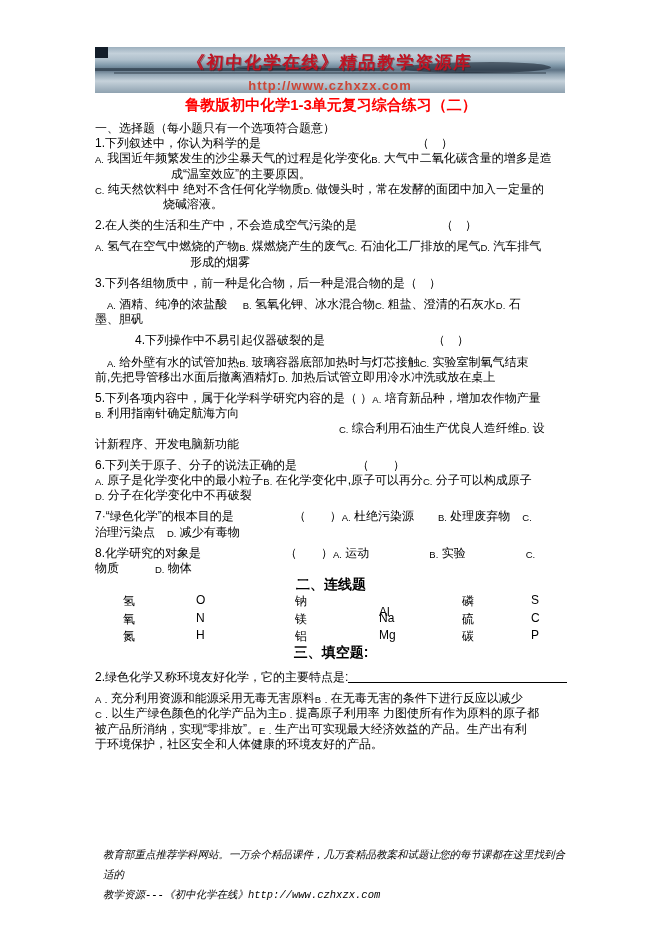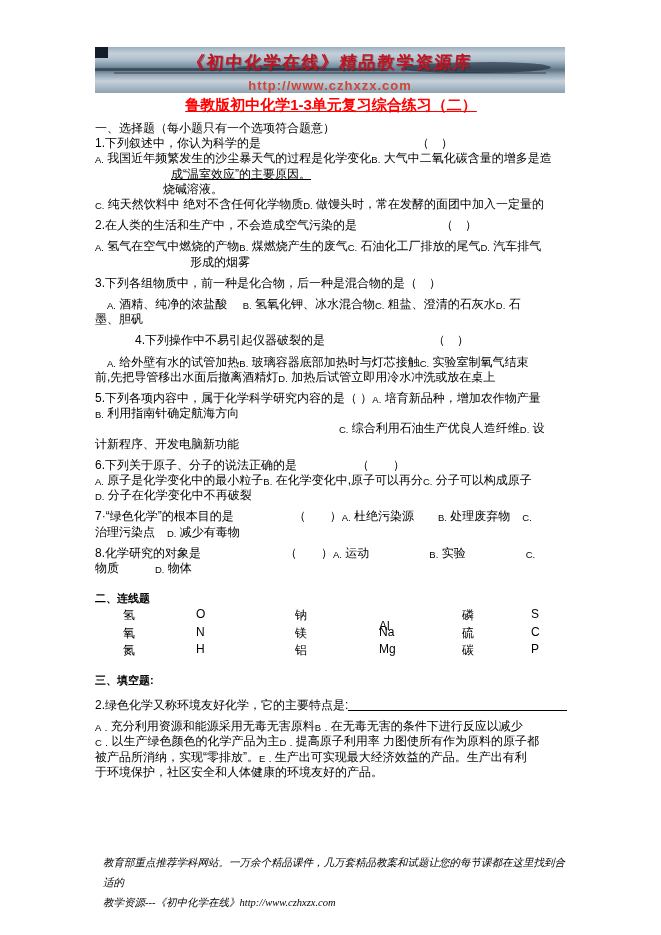--- a/index.html
+++ b/index.html
@@ -25,39 +25,39 @@
     color:#c01323;letter-spacing:2px;transform:skewX(-5deg);
     text-shadow:1px 1px 0 rgba(70,25,25,.45);white-space:nowrap;
   }
   .banner-url{
     position:absolute;bottom:0;left:0;right:0;text-align:center;
     font-size:13px;font-weight:bold;color:#cc4636;letter-spacing:1px;white-space:nowrap;
   }
   
   .doc-title{
     text-align:center;color:#ff0000;font-weight:bold;font-size:15px;
-    margin:3px 0 6px 0;white-space:nowrap;text-decoration:underline;
+    margin:3px 0 6px 0;white-space:nowrap;
   }
   
   .bline{font-size:12px;line-height:15.2px;white-space:pre;}
   .bline.gap{margin-top:6px;}
   .opt{font-size:9.5px;position:relative;top:1px;}
-  .sec-heading{font-weight:bold;font-size:11px;line-height:16px;margin-top:14px;white-space:pre;}
+  .sec-heading{font-weight:bold;font-size:14px;line-height:16px;margin-top:0;white-space:pre;text-align:center;}
   
   .match-row{position:relative;height:17.3px;font-size:12px;}
   .match-row span{position:absolute;top:1px;}
   
   .fill-line{display:flex;font-size:12px;line-height:16px;margin-top:9px;}
   .fill-line .stem{white-space:pre;}
   .fill-line .blank{flex:1;border-bottom:1px solid #000;margin-bottom:2px;}
   
   .footer{
     position:absolute;left:103px;top:845px;width:465px;
-    font-family:Liberation Serif, serif;font-style:italic;
-    font-size:10.5px;line-height:20px;color:#000;margin-top:8px;
+    font-family:Liberation Mono, monospace;font-style:italic;
+    font-size:10.5px;line-height:20px;color:#000;
   }
 </style>
 </head>
 <body>
 
 <div class="content">
 
   <div class="banner">
     <span class="b-corner"></span>
     <span class="b-dark1"></span>
@@ -67,23 +67,23 @@
     <div class="banner-title">《初中化学在线》精品教学资源库</div>
     <div class="banner-url">http://www.czhxzx.com</div>
   </div>
 
   <div class="doc-title">鲁教版初中化学1-3单元复习综合练习（二）</div>
 
   <div id="choice-lines">
       <div class="bline">一、选择题（每小题只有一个选项符合题意）</div>
       <div class="bline">1.下列叙述中，你认为科学的是　　　　　　　　　　　　　（　）</div>
       <div class="bline"><span class="opt">A.</span> 我国近年频繁发生的沙尘暴天气的过程是化学变化<span class="opt">B.</span> 大气中二氧化碳含量的增多是造</div>
-      <div class="bline" style="padding-left: 76px; text-decoration: underline;">成“温室效应”的主要原因。</div>
+      <div class="bline" style="padding-left: 76px;">成“温室效应”的主要原因。</div>
+      <div class="bline"><span class="opt">C.</span> 纯天然饮料中 绝对不含任何化学物质<span class="opt">D.</span> 做馒头时，常在发酵的面团中加入一定量的</div>
       <div class="bline" style="padding-left: 68px;">烧碱溶液。</div>
-      <div class="bline"><span class="opt">C.</span> 纯天然饮料中 绝对不含任何化学物质<span class="opt">D.</span> 做馒头时，常在发酵的面团中加入一定量的</div>
       <div class="bline gap">2.在人类的生活和生产中，不会造成空气污染的是　　　　　　　（　）</div>
       <div class="bline gap"><span class="opt">A.</span> 氢气在空气中燃烧的产物<span class="opt">B.</span> 煤燃烧产生的废气<span class="opt">C.</span> 石油化工厂排放的尾气<span class="opt">D.</span> 汽车排气</div>
       <div class="bline" style="padding-left: 95px;">形成的烟雾</div>
       <div class="bline gap">3.下列各组物质中，前一种是化合物，后一种是混合物的是（　）</div>
       <div class="bline gap">　<span class="opt">A.</span> 酒精、纯净的浓盐酸　 <span class="opt">B.</span> 氢氧化钾、冰水混合物<span class="opt">C.</span> 粗盐、澄清的石灰水<span class="opt">D.</span> 石</div>
       <div class="bline">墨、胆矾</div>
       <div class="bline gap" style="padding-left: 40px;">4.下列操作中不易引起仪器破裂的是　　　　　　　　　（　）</div>
       <div class="bline gap">　<span class="opt">A.</span> 给外壁有水的试管加热<span class="opt">B.</span> 玻璃容器底部加热时与灯芯接触<span class="opt">C.</span> 实验室制氧气结束</div>
       <div class="bline">前,先把导管移出水面后撤离酒精灯<span class="opt">D.</span> 加热后试管立即用冷水冲洗或放在桌上</div>
       <div class="bline gap">5.下列各项内容中，属于化学科学研究内容的是（ ）<span class="opt">A.</span> 培育新品种，增加农作物产量</div>

